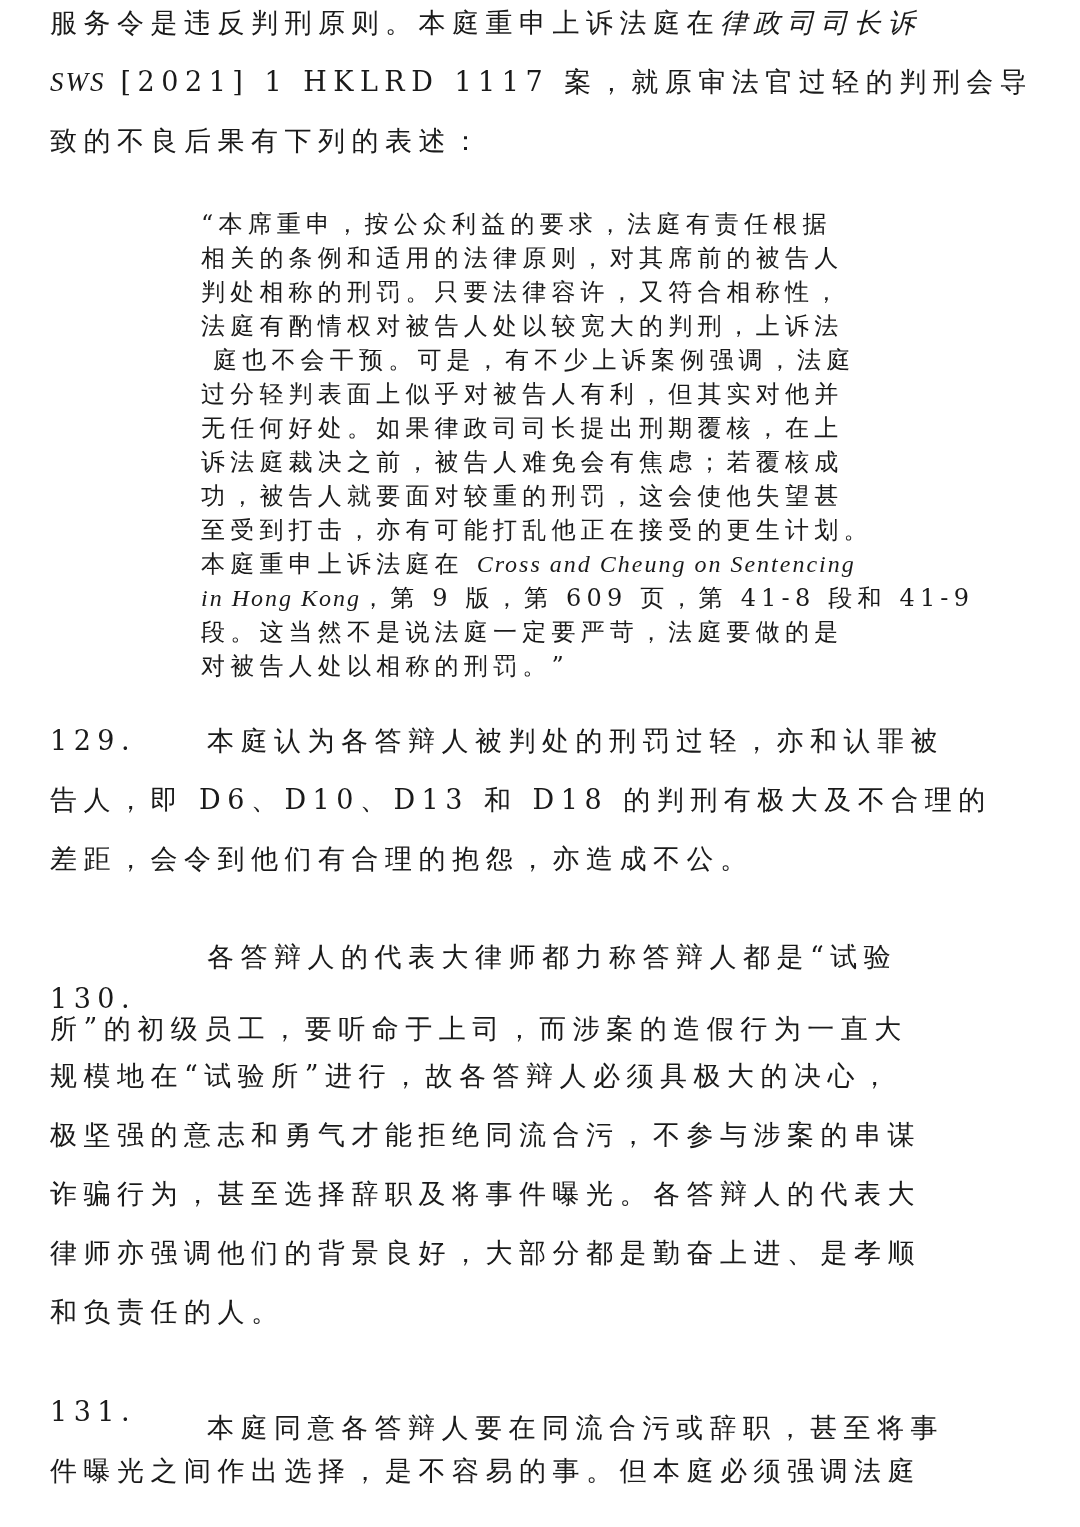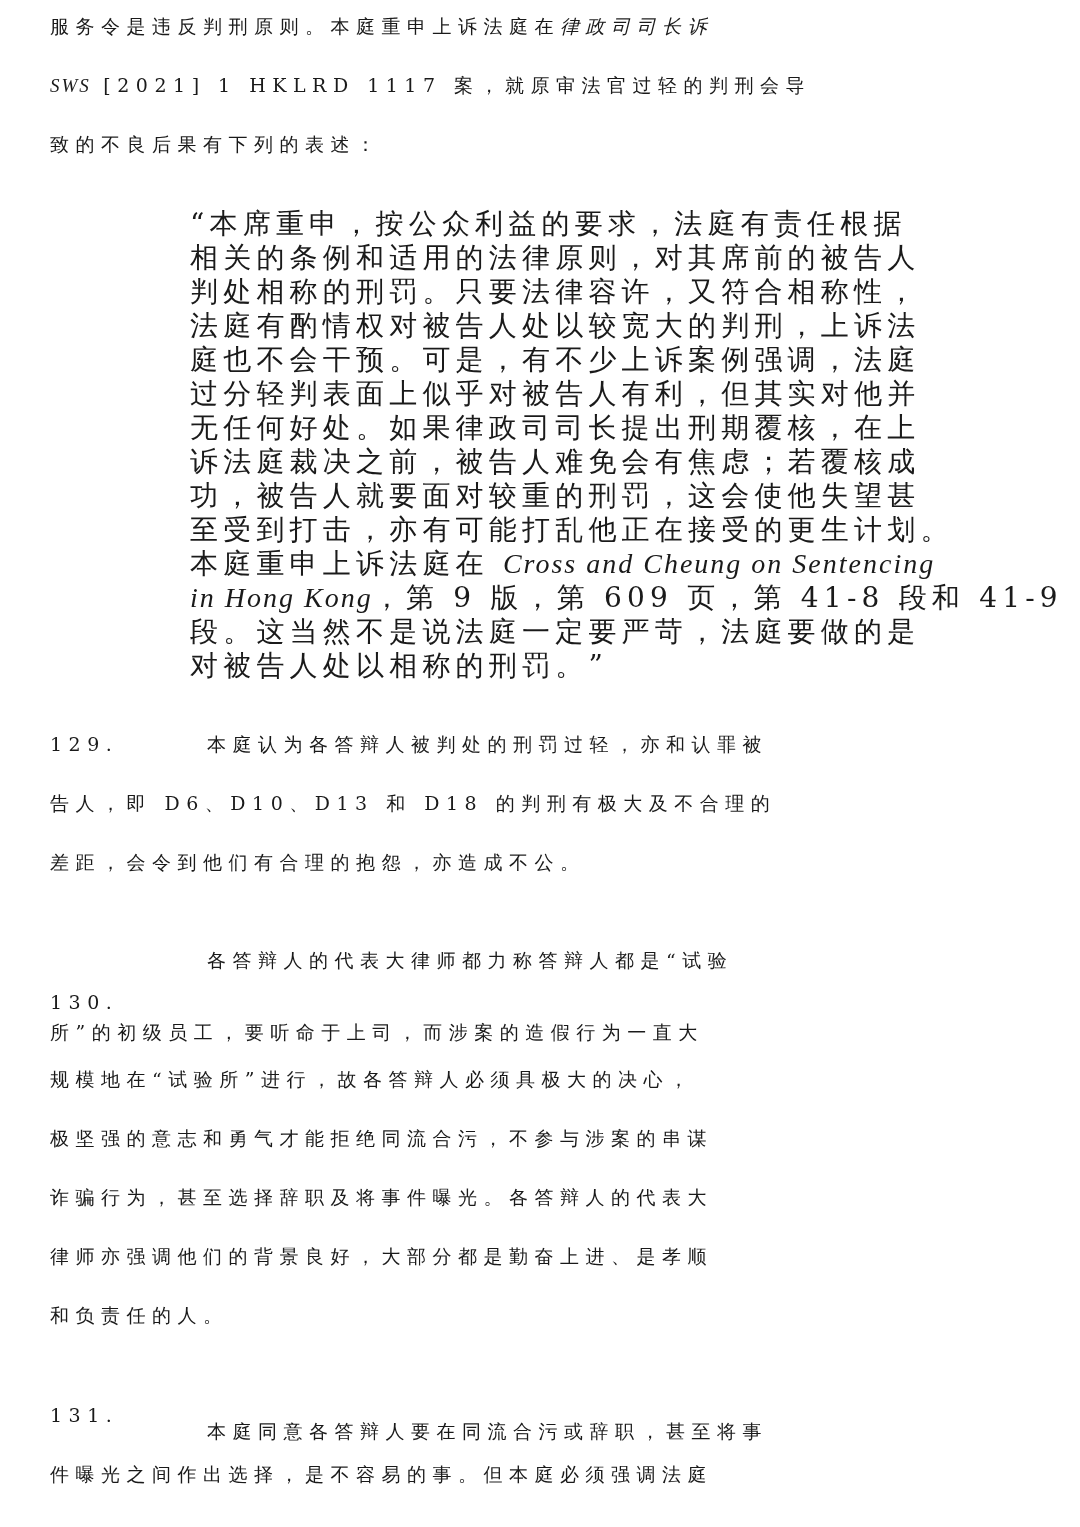--- a/index.html
+++ b/index.html
@@ -3,26 +3,26 @@
   <meta charset="utf-8">
   <style>
     html, body { margin: 0; padding: 0; background: #ffffff; }
     body {
       width: 1080px; height: 1527px; overflow: hidden; position: relative;
       color: #1a1a1a;
       font-family: "DejaVu Serif", "Liberation Serif", serif;
     }
     .line {
       position: absolute; white-space: nowrap;
-      font-size: 19px; letter-spacing: 6.5px; line-height: 36px;
+      font-size: 27px; letter-spacing: 6.5px; line-height: 30px;
     }
     .body-line { left: 50px; }
     .quote-line {
-      position: absolute; left: 190px; white-space: nowrap;
-      font-size: 28px; letter-spacing: 5.2px; line-height: 30px;
+      position: absolute; left: 201px; white-space: nowrap;
+      font-size: 24px; letter-spacing: 5.2px; line-height: 30px;
     }
     .para-num { position: absolute; left: 50px; }
     .para-first { position: absolute; left: 207px; }
     .it { font-style: italic; font-family: "Liberation Serif", serif; }
     .latin { font-family: "Liberation Serif", serif; letter-spacing: 2px; }
   </style>
 </head>
 <body>
 
 <div>
@@ -33,21 +33,21 @@
     <span class="it latin">SWS</span><span> [2021] 1 HKLRD 1117 案，就原审法官过轻的判刑会导</span>
   </div>
   <div class="line body-line" style="top:126px;">致的不良后果有下列的表述：</div>
 </div>
 
 <div>
   <div class="quote-line" style="top:209px;">“本席重申，按公众利益的要求，法庭有责任根据</div>
   <div class="quote-line" style="top:243px;">相关的条例和适用的法律原则，对其席前的被告人</div>
   <div class="quote-line" style="top:277px;">判处相称的刑罚。只要法律容许，又符合相称性，</div>
   <div class="quote-line" style="top:311px;">法庭有酌情权对被告人处以较宽大的判刑，上诉法</div>
-  <div class="quote-line" style="top:345px;">庭也不会干预。可是，有不少上诉案例强调，法庭</div>
+  <div class="quote-line" style="top:345px;margin-left:12px;">庭也不会干预。可是，有不少上诉案例强调，法庭</div>
   <div class="quote-line" style="top:379px;">过分轻判表面上似乎对被告人有利，但其实对他并</div>
   <div class="quote-line" style="top:413px;">无任何好处。如果律政司司长提出刑期覆核，在上</div>
   <div class="quote-line" style="top:447px;">诉法庭裁决之前，被告人难免会有焦虑；若覆核成</div>
   <div class="quote-line" style="top:481px;">功，被告人就要面对较重的刑罚，这会使他失望甚</div>
   <div class="quote-line" style="top:515px;font-family:Liberation Serif, serif;">至受到打击，亦有可能打乱他正在接受的更生计划。</div>
   <div class="quote-line" style="top:549px;">
     <span>本庭重申上诉法庭在 </span><span class="it latin">Cross and Cheung on Sentencing</span>
   </div>
   <div class="quote-line" style="top:583px;">
     <span class="it latin">in Hong Kong</span><span>，第 9 版，第 609 页，第 41-8 段和 41-9</span>

